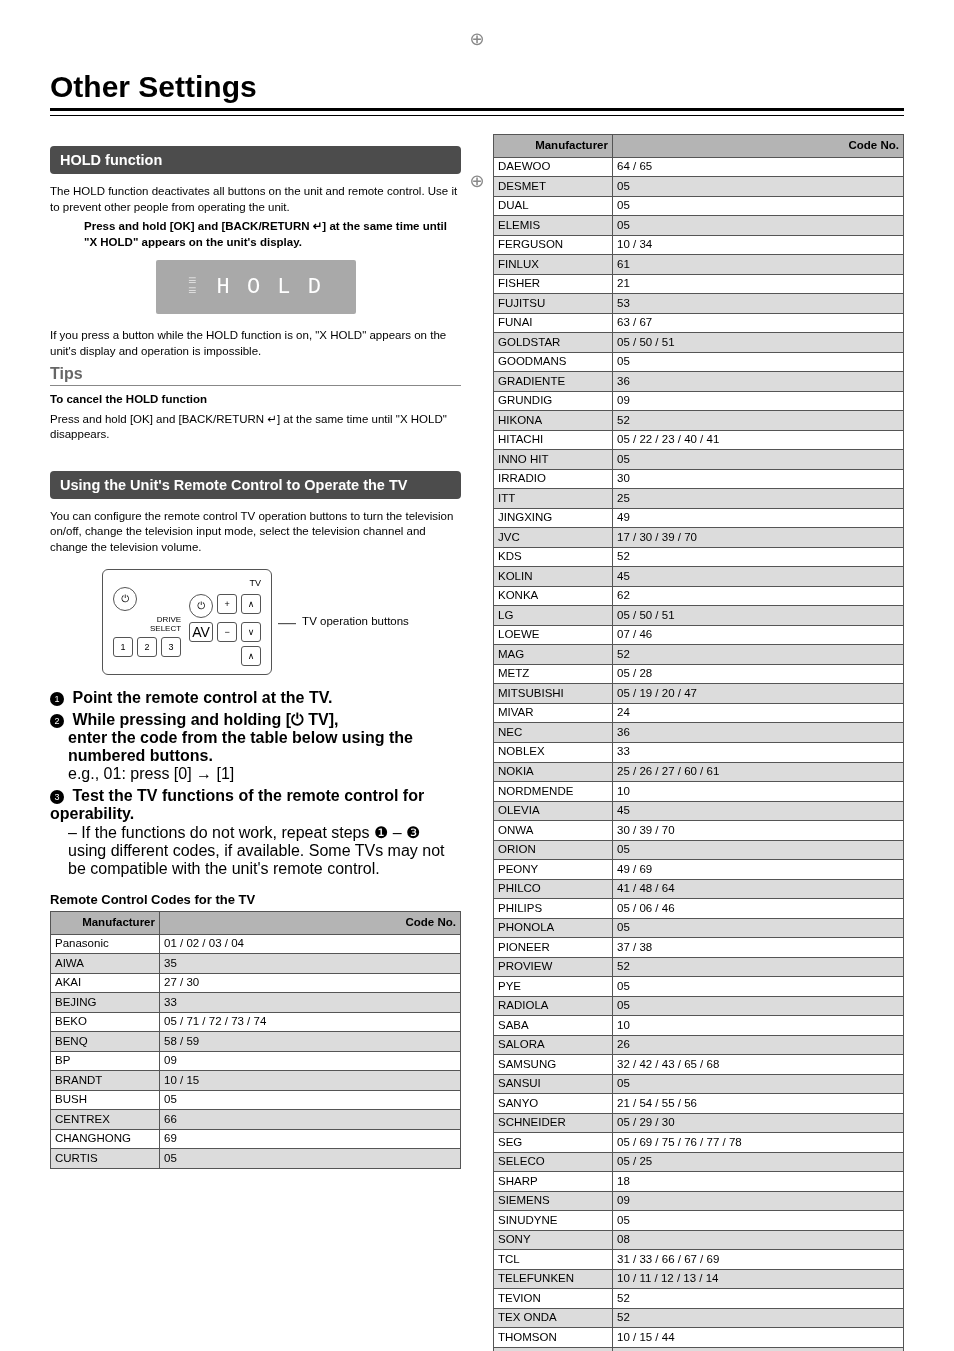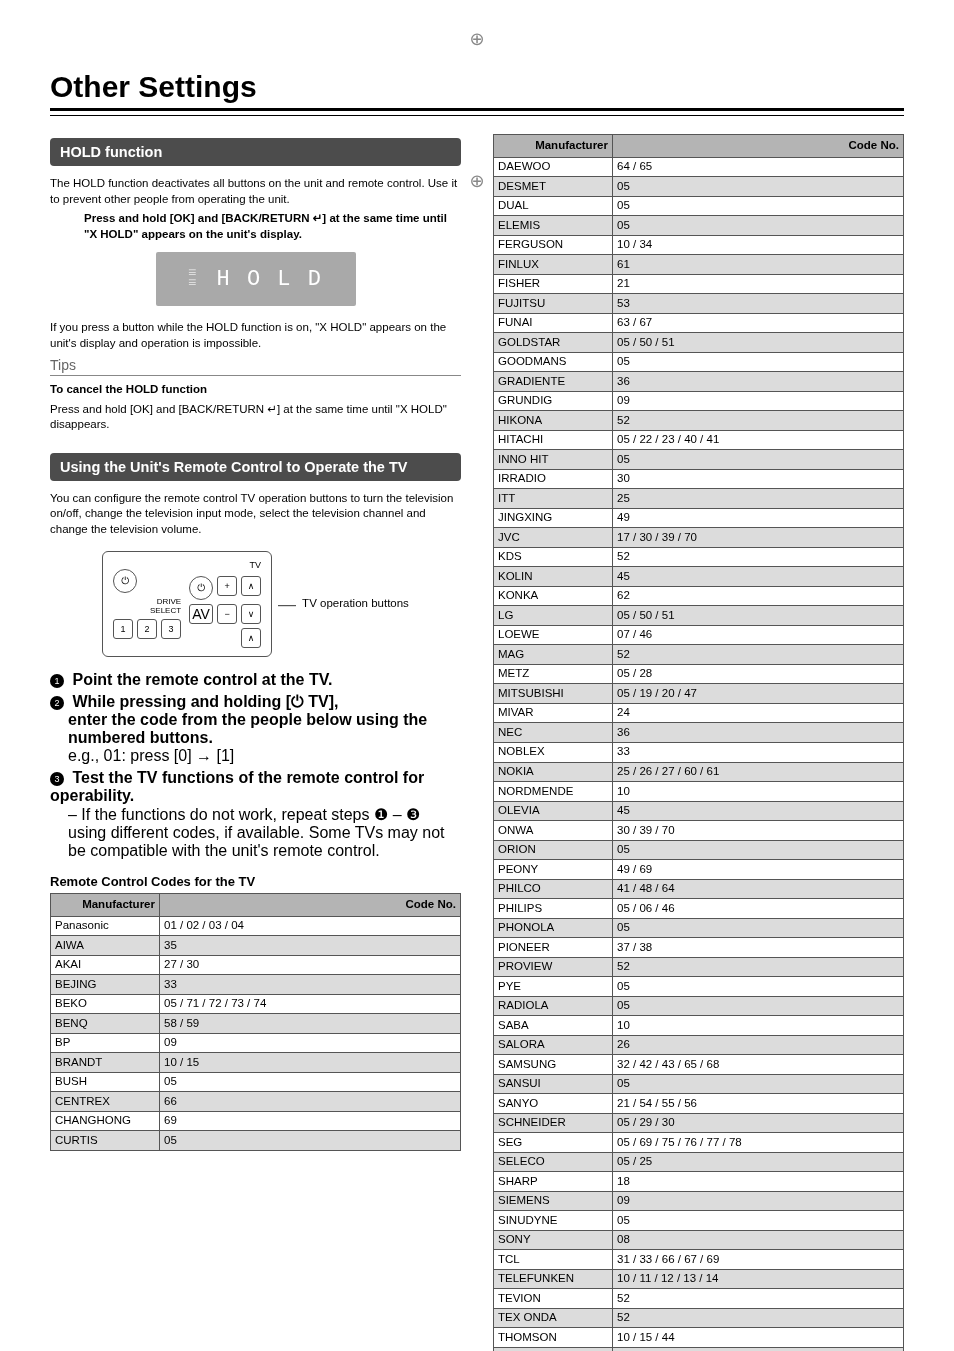--- a/index.html
+++ b/index.html
@@ -34,21 +34,21 @@
     gap: 32px;
   }
   .col-left, .col-right { flex: 1 1 0; }
   .section-bar {
     background: #4c4c4c;
     color: #fff;
     padding: 6px 10px;
     font-weight: bold;
     border-radius: 4px;
     font-size: 14.5px;
-    margin: 4px 0 10px 0;
+    margin: 12px 0 10px 0;
   }
   p, li, td, th { font-size: 11.5px; line-height: 1.35; }
   p { margin: 4px 0; }
   .indent-block { padding-left: 34px; }
   .display-box {
     width: 200px;
     height: 54px;
     margin: 10px auto 14px auto;
     background: #a9a9a9;
     color: #fff;
@@ -60,23 +60,24 @@
     letter-spacing: 2px;
     border-radius: 2px;
   }
   .display-left {
     font-size: 14px;
     line-height: 0.7;
     padding-right: 18px;
     color: #ddd;
   }
   .tips-label {
-    font-size: 14px;
+    font-size: 16px;
     color: #666;
     margin: 6px 0 2px 0;
+    font-weight: bold;
   }
   .tips-rule { border: none; border-top: 1px solid #888; margin: 0 0 6px 0; }
   .bold { font-weight: bold; }
   .remote-row {
     display: flex;
     align-items: center;
     justify-content: center;
     gap: 6px;
     margin: 14px 0;
   }
@@ -209,21 +210,21 @@
         <div class="remote-caption">TV operation buttons</div>
       </div>
 
       <div class="step-block">
         <span class="num-step">1</span>
         <span class="bold">Point the remote control at the TV.</span>
       </div>
       <div class="step-block">
         <span class="num-step">2</span>
         <span class="bold">While pressing and holding [⏻ TV],</span>
-        <div class="step-indent bold">enter the code from the people below using the numbered buttons.</div>
+        <div class="step-indent bold">enter the code from the table below using the numbered buttons.</div>
         <div class="step-indent">e.g., 01: press [0] → [1]</div>
       </div>
       <div class="step-block">
         <span class="num-step">3</span>
         <span class="bold">Test the TV functions of the remote control for operability.</span>
         <div class="step-indent">– If the functions do not work, repeat steps ❶ – ❸ using different codes, if available. Some TVs may not be compatible with the unit's remote control.</div>
       </div>
 
       <div class="sub-head">Remote Control Codes for the TV</div>
       <table class="codes">

